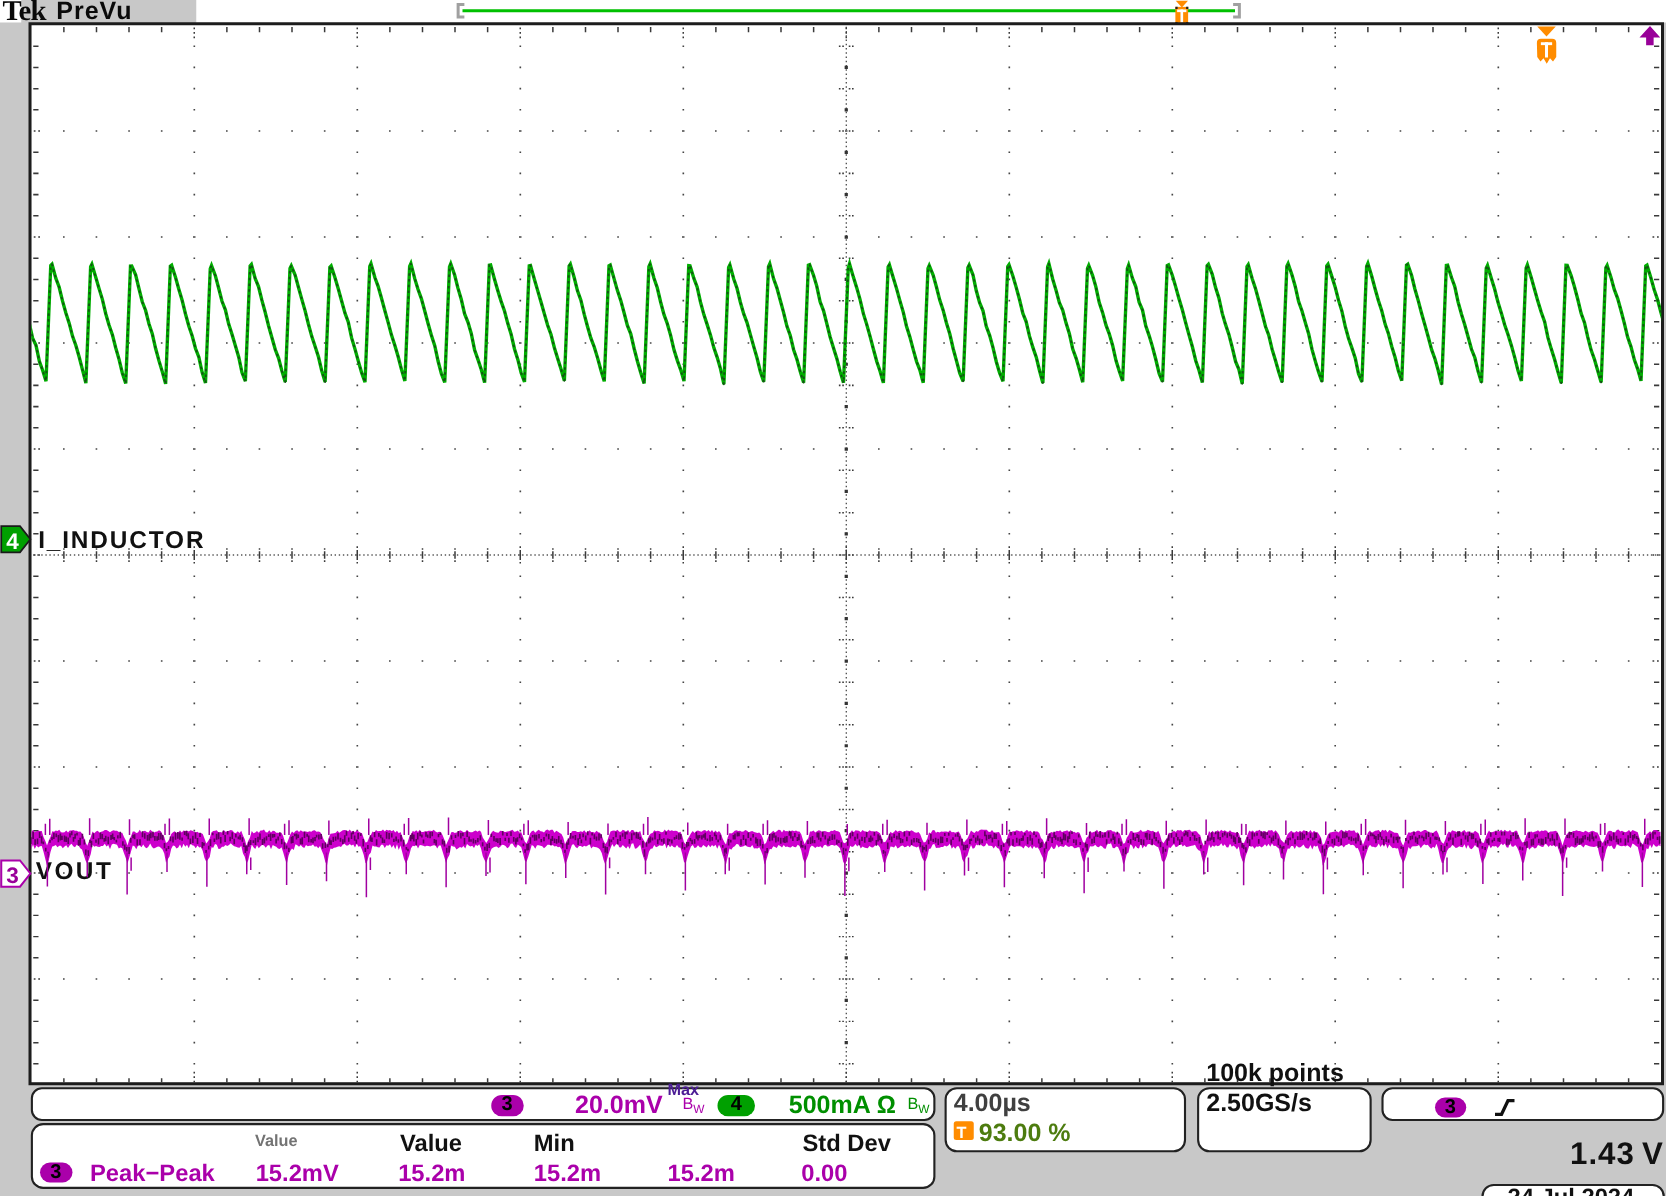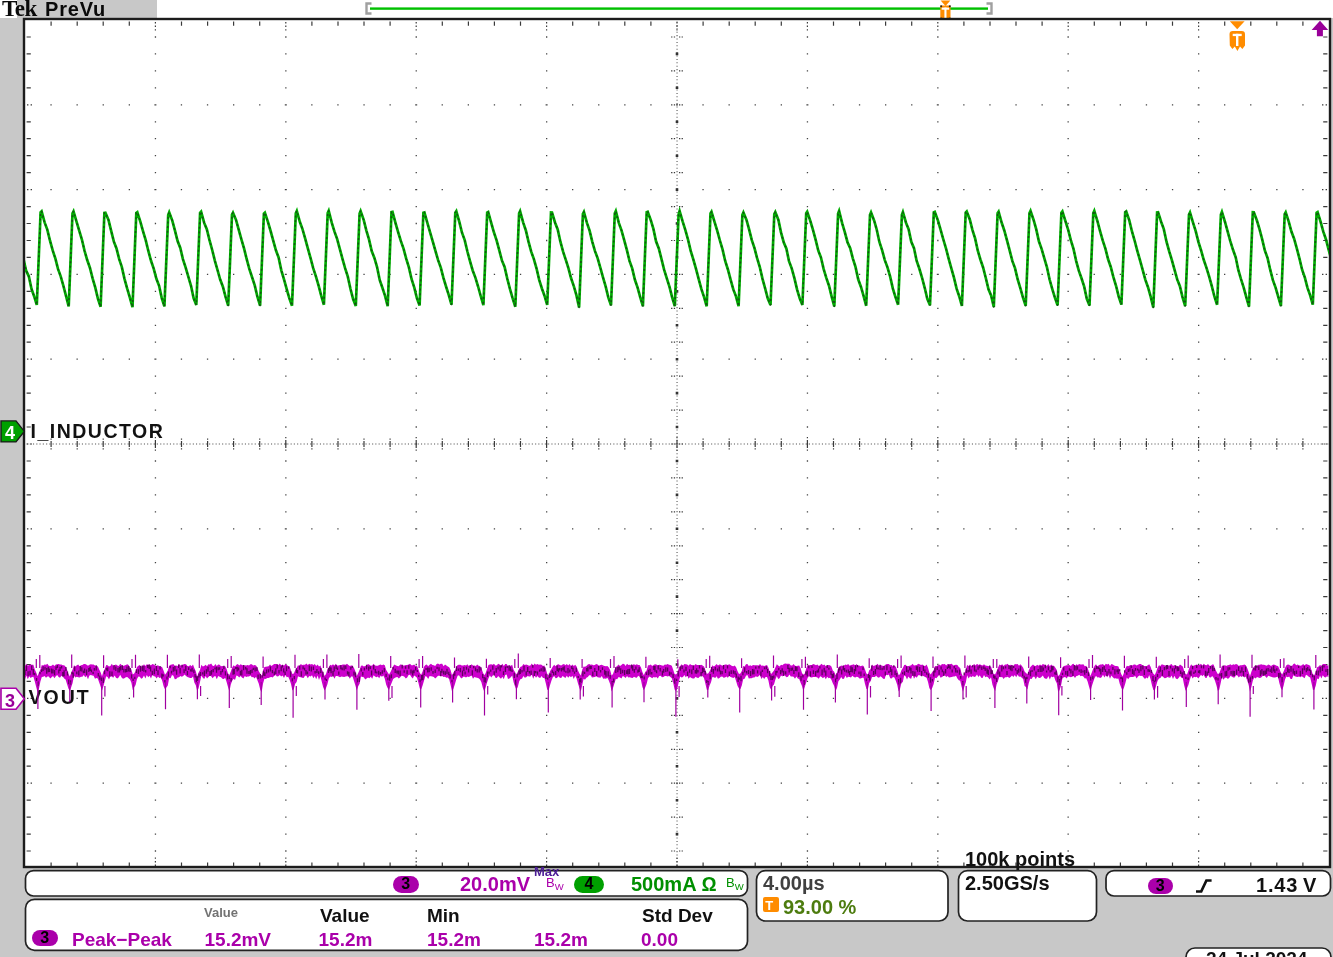--- a/index.html
+++ b/index.html
@@ -74,21 +74,21 @@
 
 <div class="abs b" style="left:763px;top:872px;font-size:20px;color:#404040">4.00µs</div>
 <div class="abs" style="left:763px;top:896.5px;width:15.5px;height:15.5px;background:#ff8c00;border-radius:2px"></div>
 <div class="abs b" style="left:765.2px;top:897.5px;font-size:13px;color:#fff">T</div>
 <div class="abs b" style="left:783px;top:896px;font-size:20px;color:#4d7c0f">93.00 %</div>
 
 <div class="abs b" style="left:965px;top:872px;font-size:20px;color:#111">2.50GS/s</div>
 <div class="abs b" style="left:965px;top:848px;font-size:20px;color:#111">100k points</div>
 
 <div class="oval" style="left:1147.5px;top:878px;width:25.5px;height:16px;background:#aa00aa">3</div>
-<div class="abs b" style="left:1256px;top:874px;font-size:20px;letter-spacing:0.8px;color:#111">1.43 V</div>
+<div class="abs b" style="left:1256px;top:909px;font-size:25px;letter-spacing:0.8px;color:#111">1.43 V</div>
 
 <div class="abs b" style="left:204px;top:904.5px;font-size:13px;color:#737373">Value</div>
 <div class="abs b" style="left:320px;top:904.5px;font-size:19px;color:#111">Value</div>
 <div class="abs b" style="left:427px;top:904.5px;font-size:19px;color:#111">Min</div>
 <div class="abs b" style="left:534px;top:864px;font-size:13px;color:#4c1d95">Max</div>
 <div class="abs b" style="left:642px;top:904.5px;font-size:19px;color:#111">Std Dev</div>
 <div class="oval" style="left:32px;top:929.5px;width:25.5px;height:16px;background:#aa00aa">3</div>
 <div class="abs b" style="left:72px;top:928.5px;font-size:19px;color:#aa00aa">Peak−Peak</div>
 <div class="abs b" style="left:204.5px;top:928.5px;font-size:19px;color:#aa00aa">15.2mV</div>
 <div class="abs b" style="left:318.5px;top:928.5px;font-size:19px;color:#aa00aa">15.2m</div>

